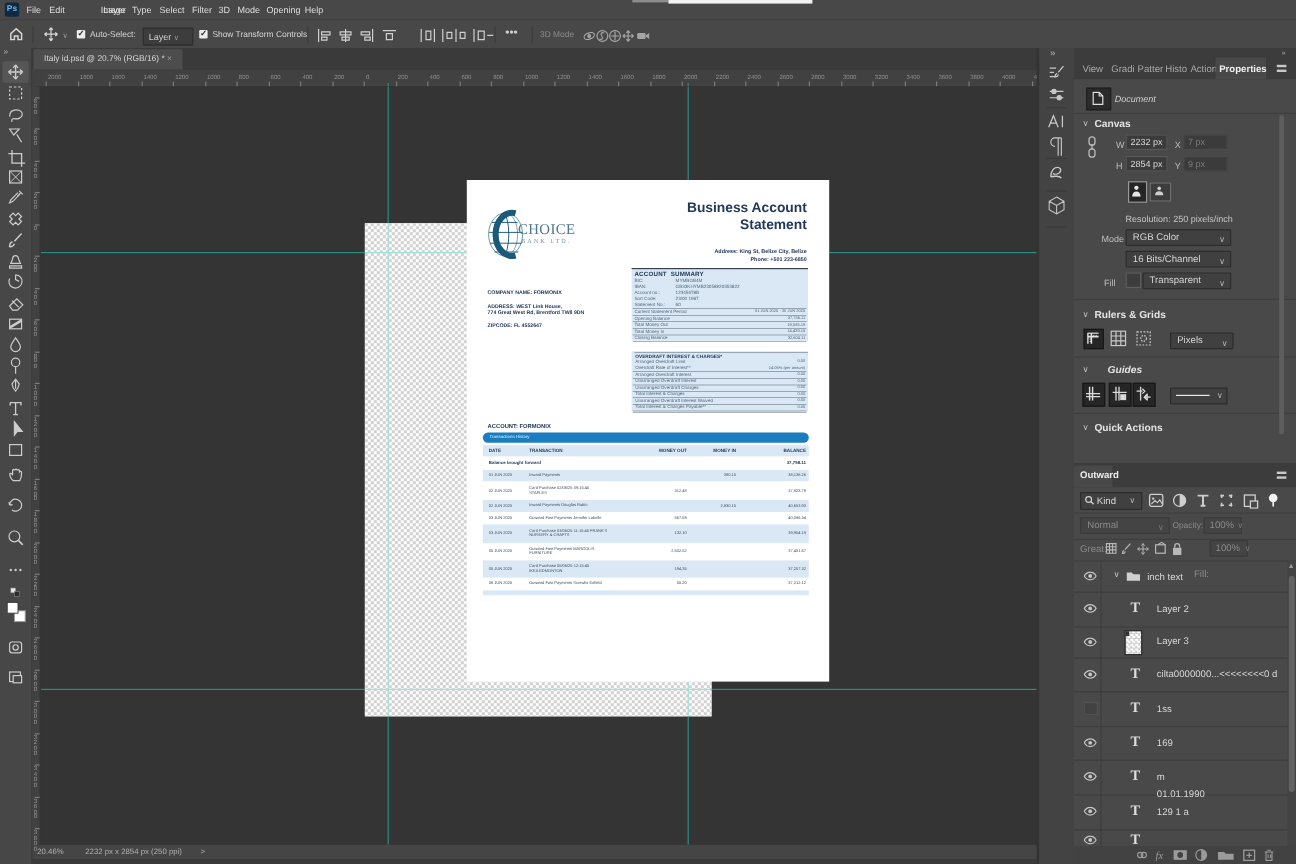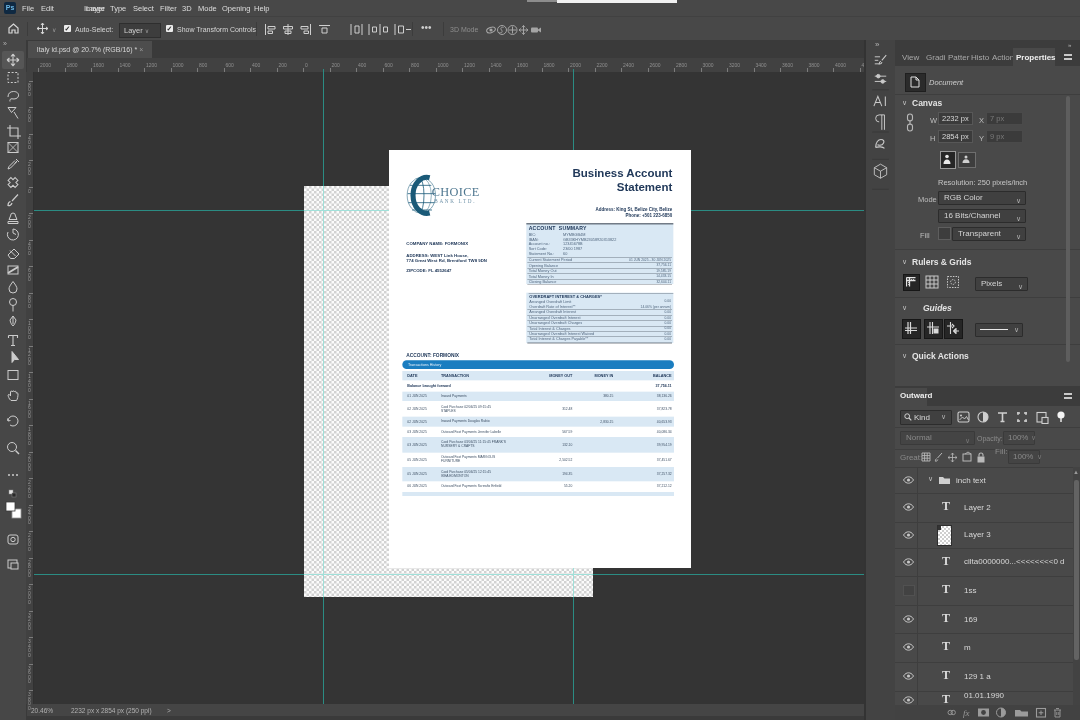--- a/index.html
+++ b/index.html
@@ -615,21 +615,21 @@
   <div style="position:absolute;left:5px;top:413px;font-size:8px;color:#8a8a8a;">Great:</div>
   <svg style="position:absolute;left:26px;top:411px;" width="66" height="13" viewBox="0 0 66 13" fill="none" stroke="#b9b9b9">
         <path d="M1 2 h8 v8 h-8 z M1 4.6 h8 M1 7.2 h8 M3.6 2 v8 M6.2 2 v8" stroke-width="0.9"></path>
         <path d="M21 2 l-4.5 5 m-0.8 0.7 c-1 0.3 -1.3 1.2 -1.3 2.5 c1.2 0.2 2 -0.4 2.4 -1.7" stroke-width="1"></path>
         <path d="M31.5 2 v9 M27 6.5 h9 M31.5 2 l-1.4 1.7 M31.5 2 l1.4 1.7 M31.5 11 l-1.4 -1.7 M31.5 11 l1.4 -1.7 M27 6.5 l1.7 -1.4 M27 6.5 l1.7 1.4 M36 6.5 l-1.7 -1.4 M36 6.5 l-1.7 1.4" stroke-width="0.8"></path>
         <rect x="42" y="3" width="8" height="7" stroke-width="1"></rect>
         <path d="M44 3 l3 -2 l3 2" stroke-width="0.9"></path>
         <rect x="56.5" y="5.5" width="7" height="6" fill="#b9b9b9" stroke="none"></rect>
         <path d="M58 5.5 v-1.5 a2 2 0 0 1 4 0 v1.5" stroke-width="1.1"></path>
       </svg>
-  <div style="position:absolute;left:100px;top:407px;font-size:8px;color:#8a8a8a;text-align:center;">Fill:</div>
+  <div style="position:absolute;left:100px;top:434px;font-size:8px;color:#8a8a8a;text-align:center;">Fill:</div>
   <div class="drop" style="left:113px;top:410px;width:26px;height:12px;line-height:12px;padding-left:4px;color:#8a8a8a;border-color:#3a3a3a;background:#444;">100%</div>
   <div style="position:absolute;left:142px;top:413px;font-size:7px;color:#777;">∨</div>
   <div class="pdiv" style="top:427px;"></div>
   <div class="pdiv" style="top:453px;width:178px;"></div>
   <svg style="position:absolute;left:8px;top:436.0px;" width="11" height="8" viewBox="0 0 11 8">
         <path d="M0.5 4 C2 1.5 4 0.8 5.5 0.8 C7 0.8 9 1.5 10.5 4 C9 6.5 7 7.2 5.5 7.2 C4 7.2 2 6.5 0.5 4 Z" fill="none" stroke="#c6c6c6" stroke-width="1"></path>
         <circle cx="5.5" cy="4" r="1.6" fill="#c6c6c6"></circle>
       </svg>
   <div style="position:absolute;left:22px;top:427px;width:1px;height:26px;background:#3e3e3e;"></div>
   <div style="position:absolute;left:33px;top:435.0px;font-size:7px;color:#c0c0c0;">∨</div>
@@ -691,21 +691,21 @@
   <div style="position:absolute;left:22px;top:621.5px;width:1px;height:29.0px;background:#3e3e3e;"></div>
   <div class="Ticon" style="left:47px;top:628.0px;">T</div>
   <div class="lname" style="left:69px;top:631.5px;">129 1 a</div>
   <div class="pdiv" style="top:669px;width:178px;"></div>
   <svg style="position:absolute;left:8px;top:655.75px;" width="11" height="8" viewBox="0 0 11 8">
         <path d="M0.5 4 C2 1.5 4 0.8 5.5 0.8 C7 0.8 9 1.5 10.5 4 C9 6.5 7 7.2 5.5 7.2 C4 7.2 2 6.5 0.5 4 Z" fill="none" stroke="#c6c6c6" stroke-width="1"></path>
         <circle cx="5.5" cy="4" r="1.6" fill="#c6c6c6"></circle>
       </svg>
   <div style="position:absolute;left:22px;top:650.5px;width:1px;height:18.5px;background:#3e3e3e;"></div>
   <div class="Ticon" style="left:47px;top:651.75px;">T</div>
-  <div class="lname" style="left:69px;top:651px;">01.01.1990</div>
+  <div class="lname" style="left:69px;top:617px;">01.01.1990</div>
   <div style="position:absolute;left:178px;top:427px;width:7px;height:238px;background:#434343;"></div>
   <div style="position:absolute;left:179px;top:440px;width:5px;height:180px;background:#636363;border-radius:2px;"></div>
   <div style="position:absolute;left:178px;top:429px;font-size:6px;color:#999;">▲</div>
   <div style="position:absolute;left:0;top:665px;width:185px;height:15px;background:#424242;"></div>
   <svg style="position:absolute;left:52px;top:667px;" width="115" height="11" viewBox="0 0 115 11" fill="none" stroke="#9b9b9b">
         <path d="M1 5.5 a2.2 2.2 0 0 1 4.4 0 a2.2 2.2 0 0 1 -4.4 0 M4 5.5 a2.2 2.2 0 0 1 4.4 0 a2.2 2.2 0 0 1 -4.4 0" stroke-width="0.9"></path>
         <text x="16" y="9" font-size="9" font-style="italic" fill="#9b9b9b" stroke="none" font-family="Liberation Serif">fx</text>
         <rect x="31" y="1.5" width="11" height="8" fill="#9b9b9b" stroke="none"></rect>
         <circle cx="36.5" cy="5.5" r="2.4" fill="#424242" stroke="none"></circle>
         <circle cx="54" cy="5.5" r="4.5" stroke-width="1"></circle>

